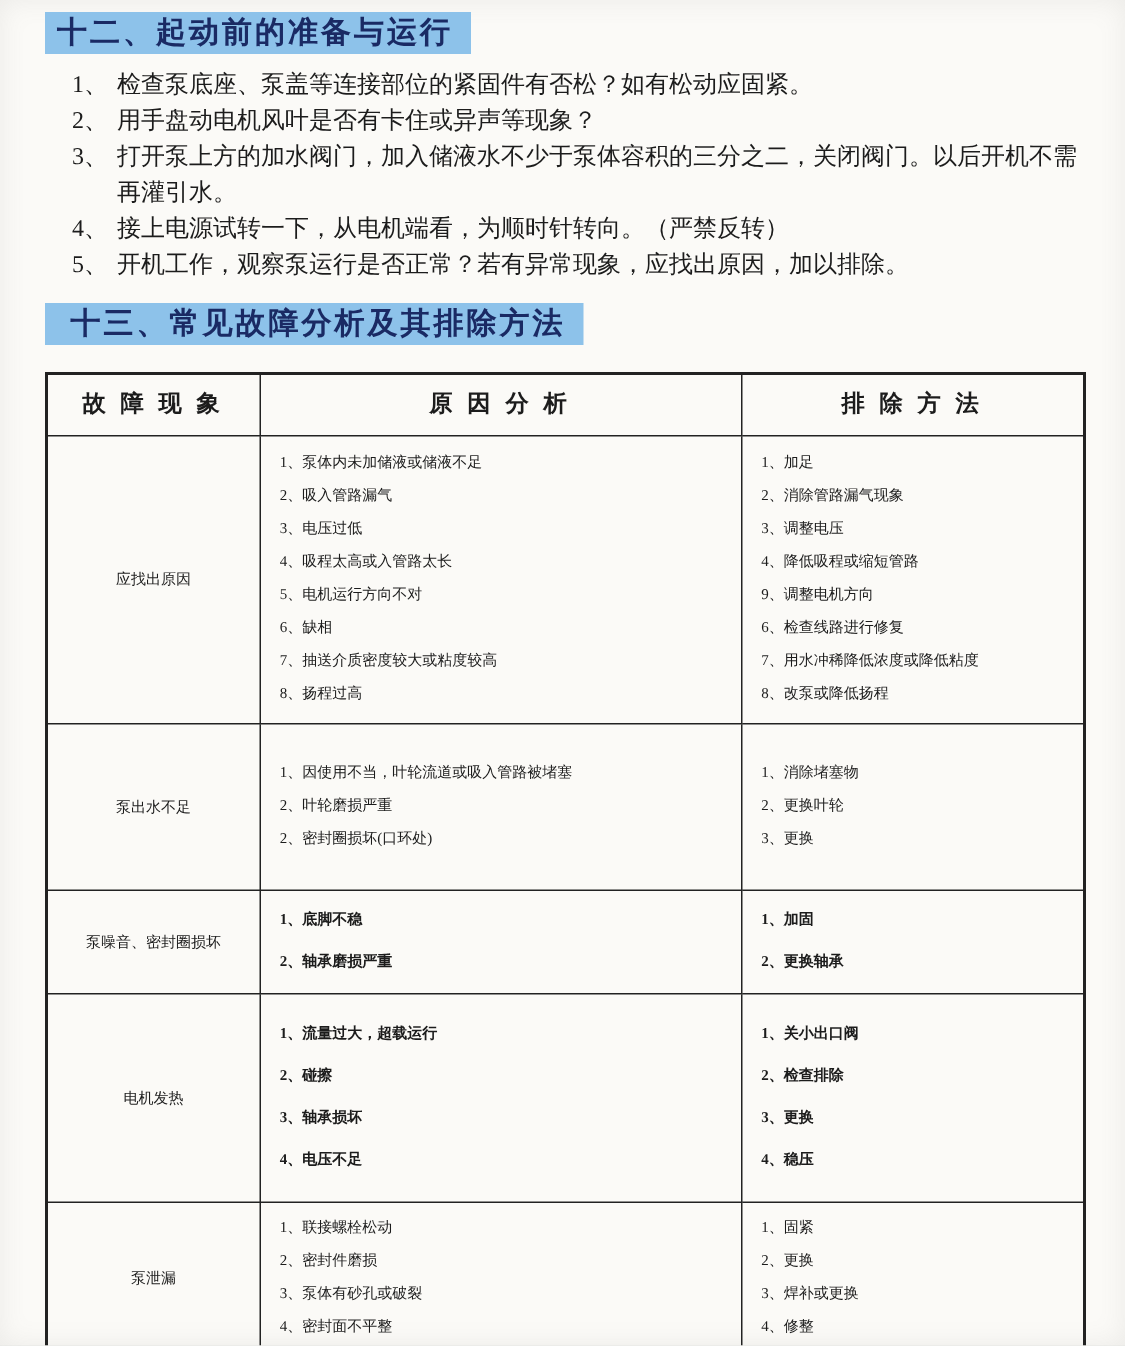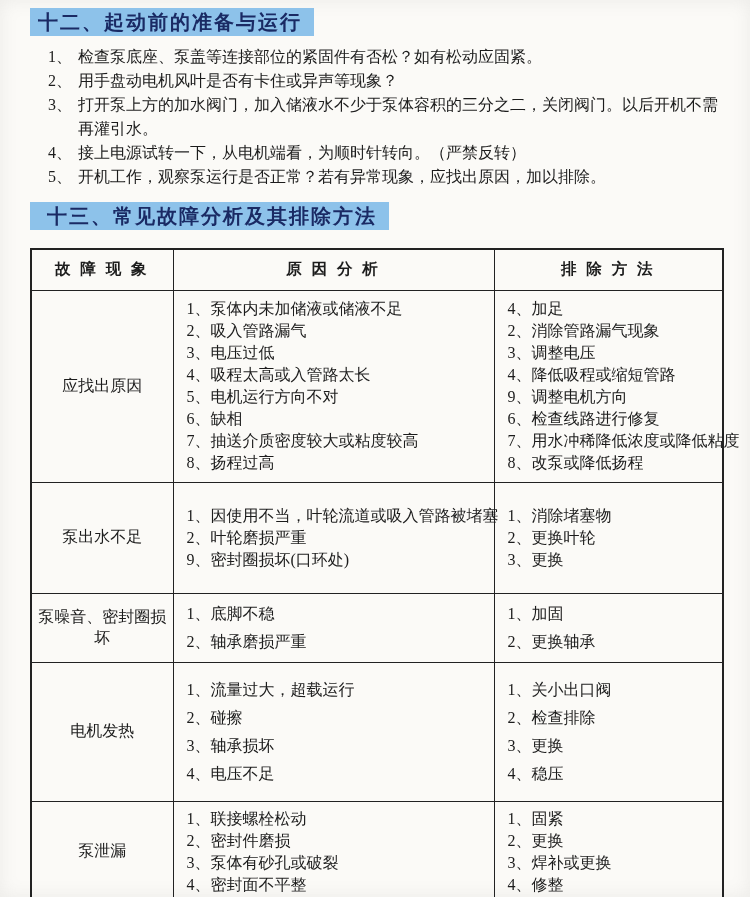--- a/index.html
+++ b/index.html
@@ -43,21 +43,21 @@
   .title-2 { margin-top: 13px; padding-left: 17px; }
   .fault-table {
     margin-top: 18px;
     border-collapse: collapse;
     width: 692px;
     table-layout: fixed;
     border: 2px solid #222;
   }
   .fault-table td, .fault-table th {
     border: 1.5px solid #222;
-    font-size: 16px;
+    font-size: 10px;
     font-weight: normal;
     padding: 0;
     box-sizing: border-box;
   }
   .fault-table th {
     height: 41px;
     text-align: center;
     letter-spacing: 3px;
     font-size: 15.5px;
     font-weight: bold;
@@ -67,21 +67,21 @@
   col.c-remedy { width: 229px; }
   td.fault-cell {
     text-align: center;
     vertical-align: middle;
   }
   td.lines-cell {
     vertical-align: middle;
     padding: 6px 4px 6px 13px;
   }
   .line { line-height: 22px; white-space: nowrap; }
-  tr.lh-wide .line { line-height: 28px; }
+  tr.lh-wide .line { line-height: 28px; font-weight: bold; }
   tr.r1 { height: 192px; }
   tr.r2 { height: 111px; }
   tr.r3 { height: 67px; }
   tr.r4 { height: 139px; }
   tr.r5 { height: 80px; }
 </style>
 </head>
 <body>
 
 <div class="page">
@@ -134,37 +134,37 @@
           <div class="line">1、泵体内未加储液或储液不足</div>
           <div class="line">2、吸入管路漏气</div>
           <div class="line">3、电压过低</div>
           <div class="line">4、吸程太高或入管路太长</div>
           <div class="line">5、电机运行方向不对</div>
           <div class="line">6、缺相</div>
           <div class="line">7、抽送介质密度较大或粘度较高</div>
           <div class="line">8、扬程过高</div>
         </td>
         <td class="lines-cell">
-          <div class="line">4、加足</div>
+          <div class="line">1、加足</div>
           <div class="line">2、消除管路漏气现象</div>
           <div class="line">3、调整电压</div>
           <div class="line">4、降低吸程或缩短管路</div>
           <div class="line">9、调整电机方向</div>
           <div class="line">6、检查线路进行修复</div>
           <div class="line">7、用水冲稀降低浓度或降低粘度</div>
           <div class="line">8、改泵或降低扬程</div>
         </td>
       </tr>
 
       <tr class="r2">
         <td class="fault-cell">泵出水不足</td>
         <td class="lines-cell">
           <div class="line">1、因使用不当，叶轮流道或吸入管路被堵塞</div>
           <div class="line">2、叶轮磨损严重</div>
-          <div class="line">9、密封圈损坏(口环处)</div>
+          <div class="line">2、密封圈损坏(口环处)</div>
         </td>
         <td class="lines-cell">
           <div class="line">1、消除堵塞物</div>
           <div class="line">2、更换叶轮</div>
           <div class="line">3、更换</div>
         </td>
       </tr>
 
       <tr class="r3 lh-wide">
         <td class="fault-cell">泵噪音、密封圈损坏</td>

